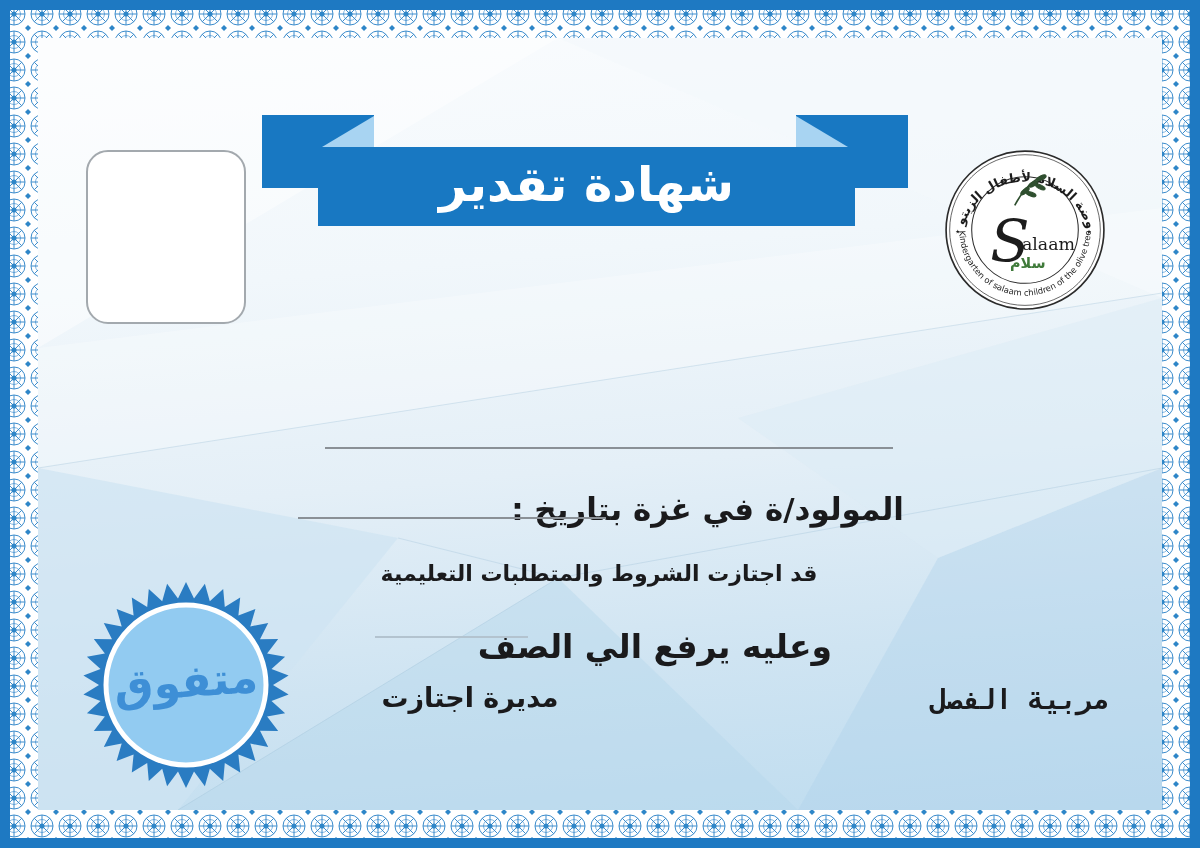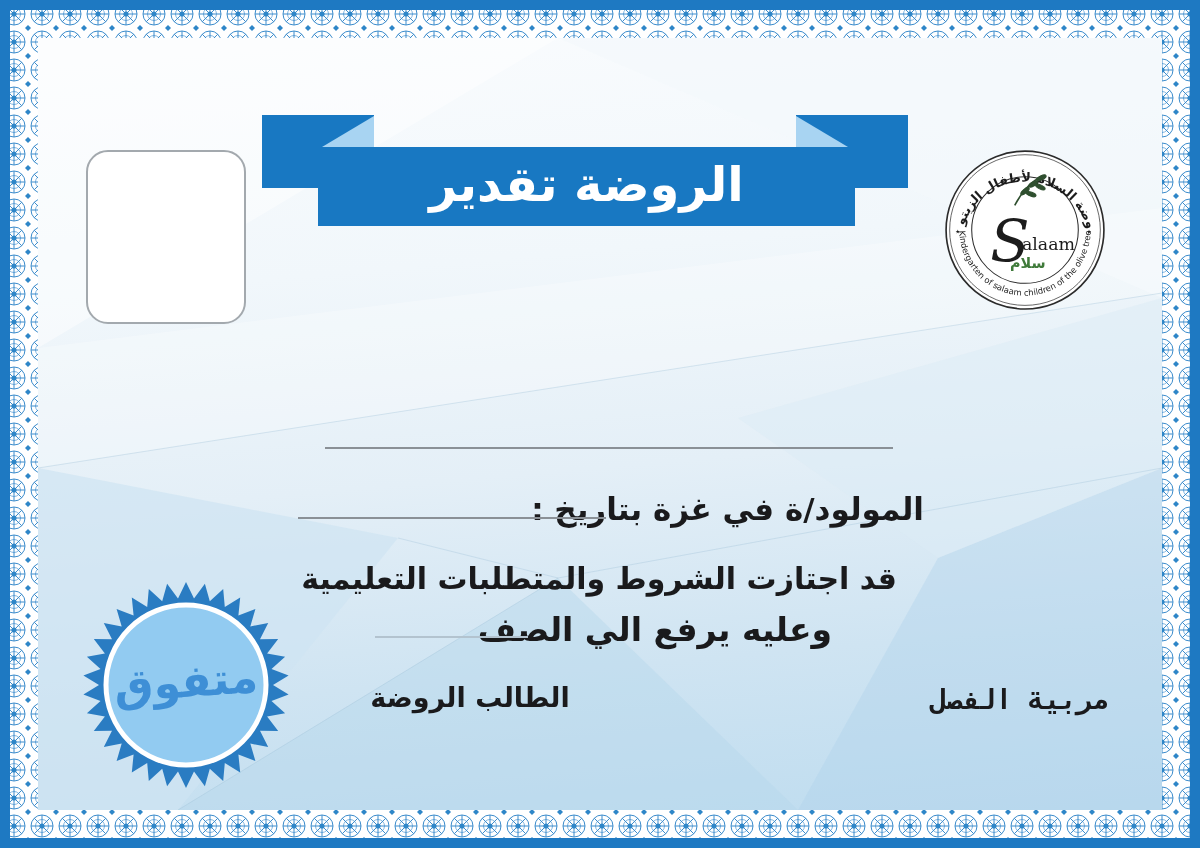--- a/index.html
+++ b/index.html
@@ -22,23 +22,23 @@
   .fold.right{left:796px;clip-path:polygon(0 0,0 100%,100% 100%);}
   .band{position:absolute;left:318px;top:147px;width:537px;height:79px;
         background:var(--banner_blue,#1878c2);display:flex;align-items:center;justify-content:center;}
   .band .title{color:#fff;font-size:48px;font-weight:bold;direction:rtl;letter-spacing:1px;
         padding-bottom:6px;}
   
   .logo{position:absolute;left:943px;top:146px;}
   
   .t{position:absolute;direction:rtl;color:var(--text_dark,#1a1a1c);font-weight:bold;white-space:nowrap;}
   .line1{left:150px;width:820px;top:356px;font-size:33px;text-align:center;}
-  .line2{right:276px;top:491px;font-size:31px;}
-  .line3{left:240px;width:718px;top:561px;font-size:30px;text-align:center;}
-  .line4{right:368px;top:610px;font-size:33px;}
+  .line2{right:296px;top:491px;font-size:31px;}
+  .line3{left:240px;width:718px;top:561px;font-size:22px;text-align:center;}
+  .line4{right:368px;top:627px;font-size:33px;}
   .sig{font-size:27px;text-align:center;}
   .sig.left{left:360px;width:220px;top:682px;}
   .sig.right{left:910px;width:220px;top:684px;font-family:Liberation Mono, monospace;}
   
   .fill{position:absolute;border-top:2px solid var(--line_gray,#8a9096);height:0;}
   .fill .val{position:absolute;bottom:2px;left:0;right:0;text-align:center;font-size:24px;
              color:#1a1a1c;direction:rtl;}
   .name-line{left:325px;top:447px;width:568px;}
   .date-line{left:298px;top:517px;width:308px;}
   .grade-line{left:375px;top:636px;width:153px;border-top-color:#b3c3cf;}
@@ -89,21 +89,21 @@
     </svg>
   </div>
 
   <div class="photo"></div>
 
   <div class="tail left"></div>
   <div class="tail right"></div>
   <div class="fold left"></div>
   <div class="fold right"></div>
   <div class="band">
-    <span class="title">الروضة تقدير</span>
+    <span class="title">شهادة تقدير</span>
   </div>
 
   <svg class="logo" width="164" height="164" viewBox="0 0 160 160">
     <defs>
       <path id="arcTop" d="M 19,82 A 63,63 0 0 1 141,82"></path>
       <path id="arcBot" d="M 16,82 A 64,64 0 0 0 144,82"></path>
     </defs>
     <circle cx="80" cy="82" r="77" fill="#ffffff" stroke="#2b2b2b" stroke-width="1.6"></circle>
     <circle cx="80" cy="82" r="73.5" fill="none" stroke="#2b2b2b" stroke-width="0.7"></circle>
     <circle cx="80" cy="82" r="52" fill="none" stroke="#2b2b2b" stroke-width="1"></circle>
@@ -148,16 +148,16 @@
   </div>
 
   <div class="badge">
     <svg width="206" height="206" viewBox="0 0 206 206">
       <polygon points="103.0,0.0 111.0,16.4 121.9,1.8 126.8,19.3 140.2,7.0 141.8,25.1 157.2,15.4 155.4,33.6 172.4,26.9 167.3,44.4 185.2,40.9 177.0,57.2 195.2,57.1 184.1,71.6 202.1,74.8 188.5,87.0 205.6,93.5 190.0,103.0 205.6,112.5 188.5,119.0 202.1,131.2 184.1,134.4 195.2,148.9 177.0,148.8 185.2,165.1 167.3,161.6 172.4,179.1 155.4,172.4 157.2,190.6 141.8,180.9 140.2,199.0 126.8,186.7 121.9,204.2 111.0,189.6 103.0,206.0 95.0,189.6 84.1,204.2 79.2,186.7 65.8,199.0 64.2,180.9 48.8,190.6 50.6,172.4 33.6,179.1 38.7,161.6 20.8,165.1 29.0,148.8 10.8,148.9 21.9,134.4 3.9,131.2 17.5,119.0 0.4,112.5 16.0,103.0 0.4,93.5 17.5,87.0 3.9,74.8 21.9,71.6 10.8,57.1 29.0,57.2 20.8,40.9 38.7,44.4 33.6,26.9 50.6,33.6 48.8,15.4 64.2,25.1 65.8,7.0 79.2,19.3 84.1,1.8 95.0,16.4" fill="var(--badge_spike_blue,#2a7cc2)"></polygon>
       <circle cx="103" cy="103" r="80" fill="var(--badge_inner_blue,#92cbf1)" stroke="#ffffff" stroke-width="5"></circle>
     </svg>
     <div class="label">متفوق</div>
   </div>
 
-  <div class="t sig left">الطالب الروضة</div>
+  <div class="t sig left">مديرة اجتازت</div>
   <div class="t sig right">مربية الفصل</div>
 
 </div>
 
 </body></html>

